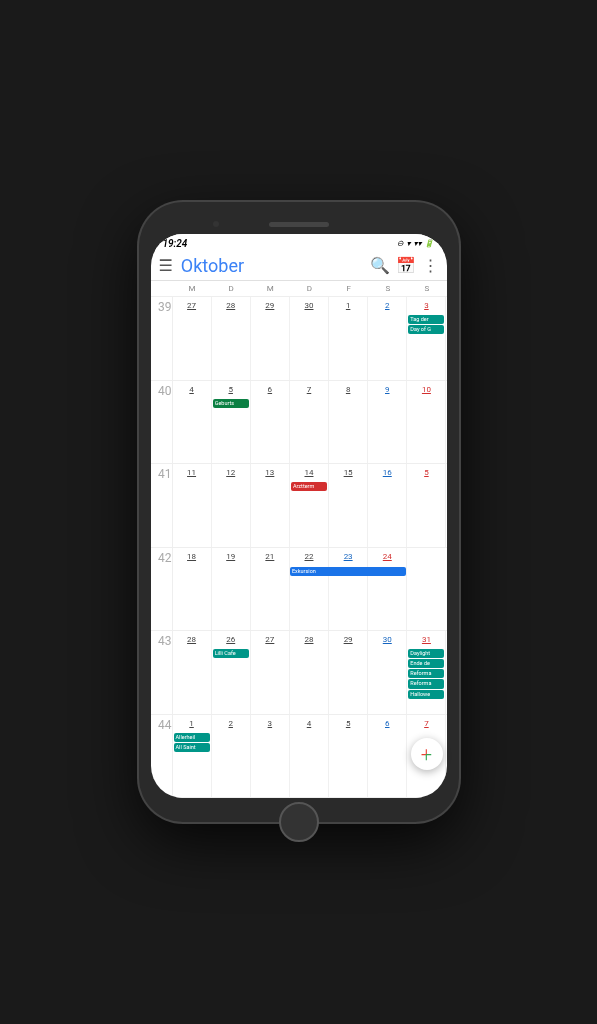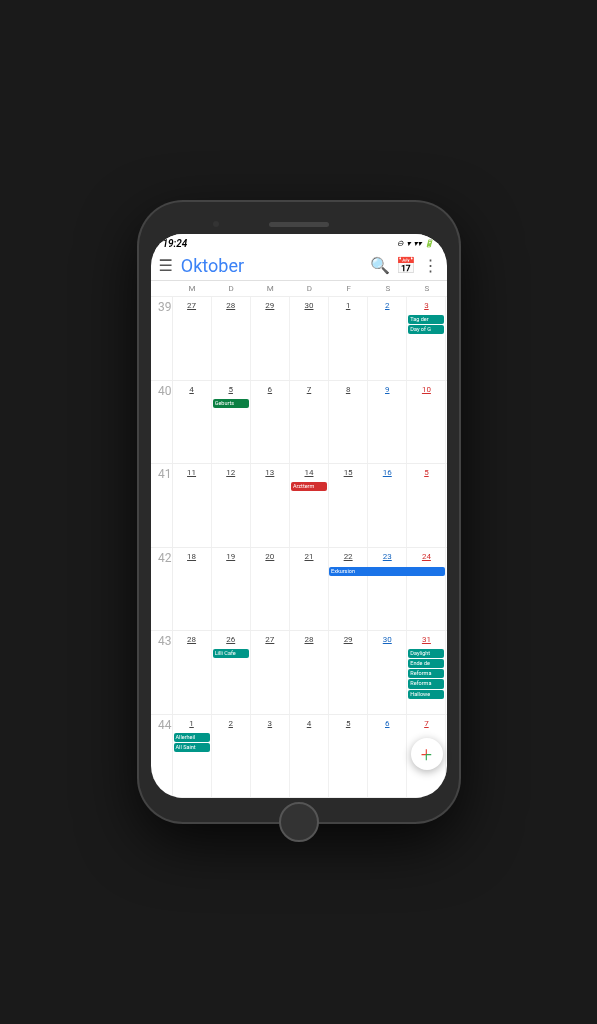--- a/index.html
+++ b/index.html
@@ -304,23 +304,20 @@
         </div>
         <div class="week-row">
           <div class="week-num">42</div>
           <div class="day-cell">
             <div class="day-num">18</div>
           </div>
           <div class="day-cell">
             <div class="day-num">19</div>
           </div>
           <div class="day-cell">
-            <div class="day-num">20</div>
-          </div>
-          <div class="day-cell">
             <div class="day-num">21</div>
           </div>
           <div class="day-cell" style="position: relative; overflow: visible;">
             <div class="day-num">22</div>
             <span class="event-chip" style="background: rgb(26, 115, 232); position: absolute; left: 0px; right: calc(-200% - 2px); z-index: 3; top: 18px;">Exkursion</span>
           </div>
           <div class="day-cell">
             <div class="day-num saturday">23</div>
           </div>
           <div class="day-cell">

